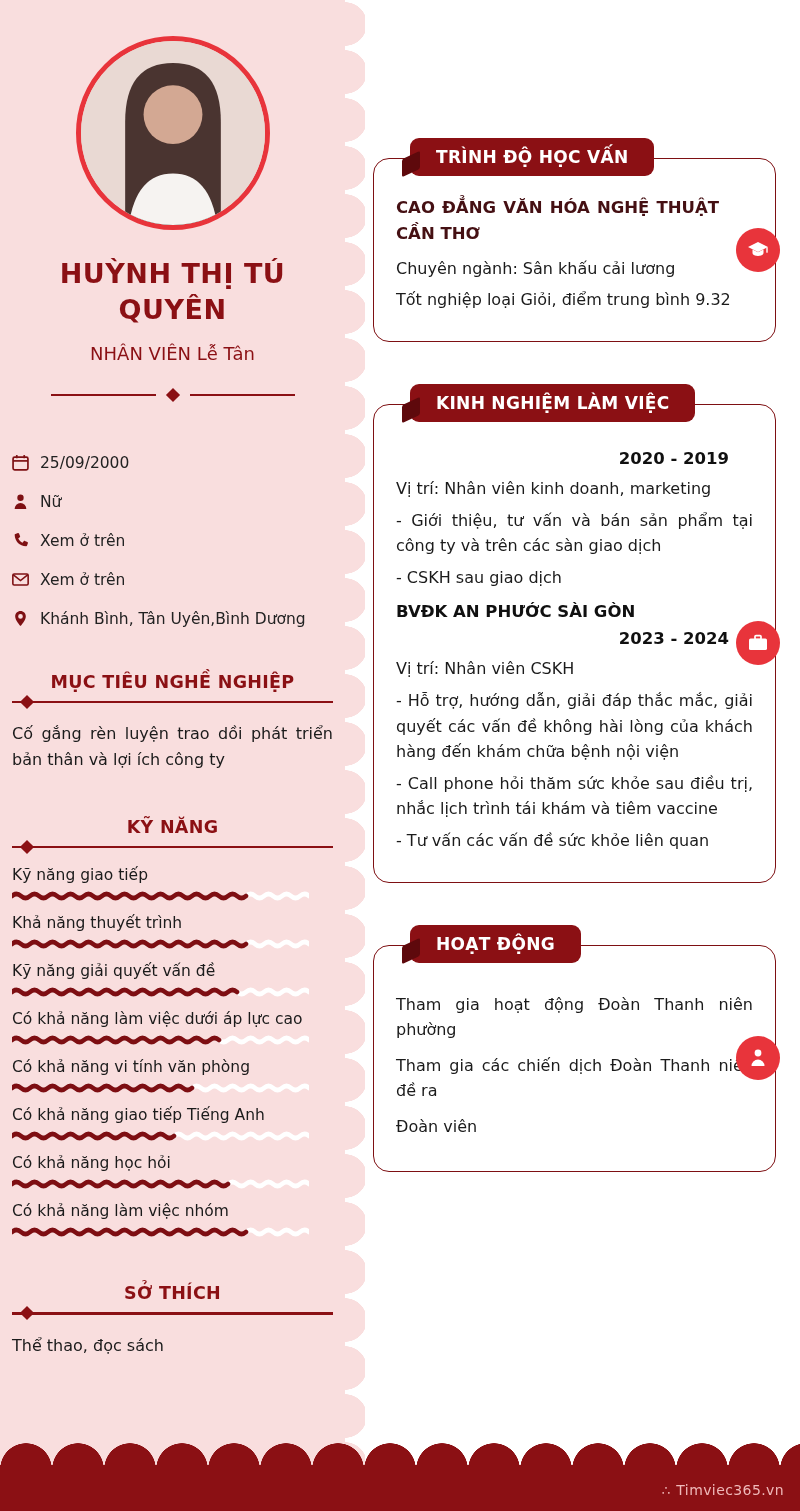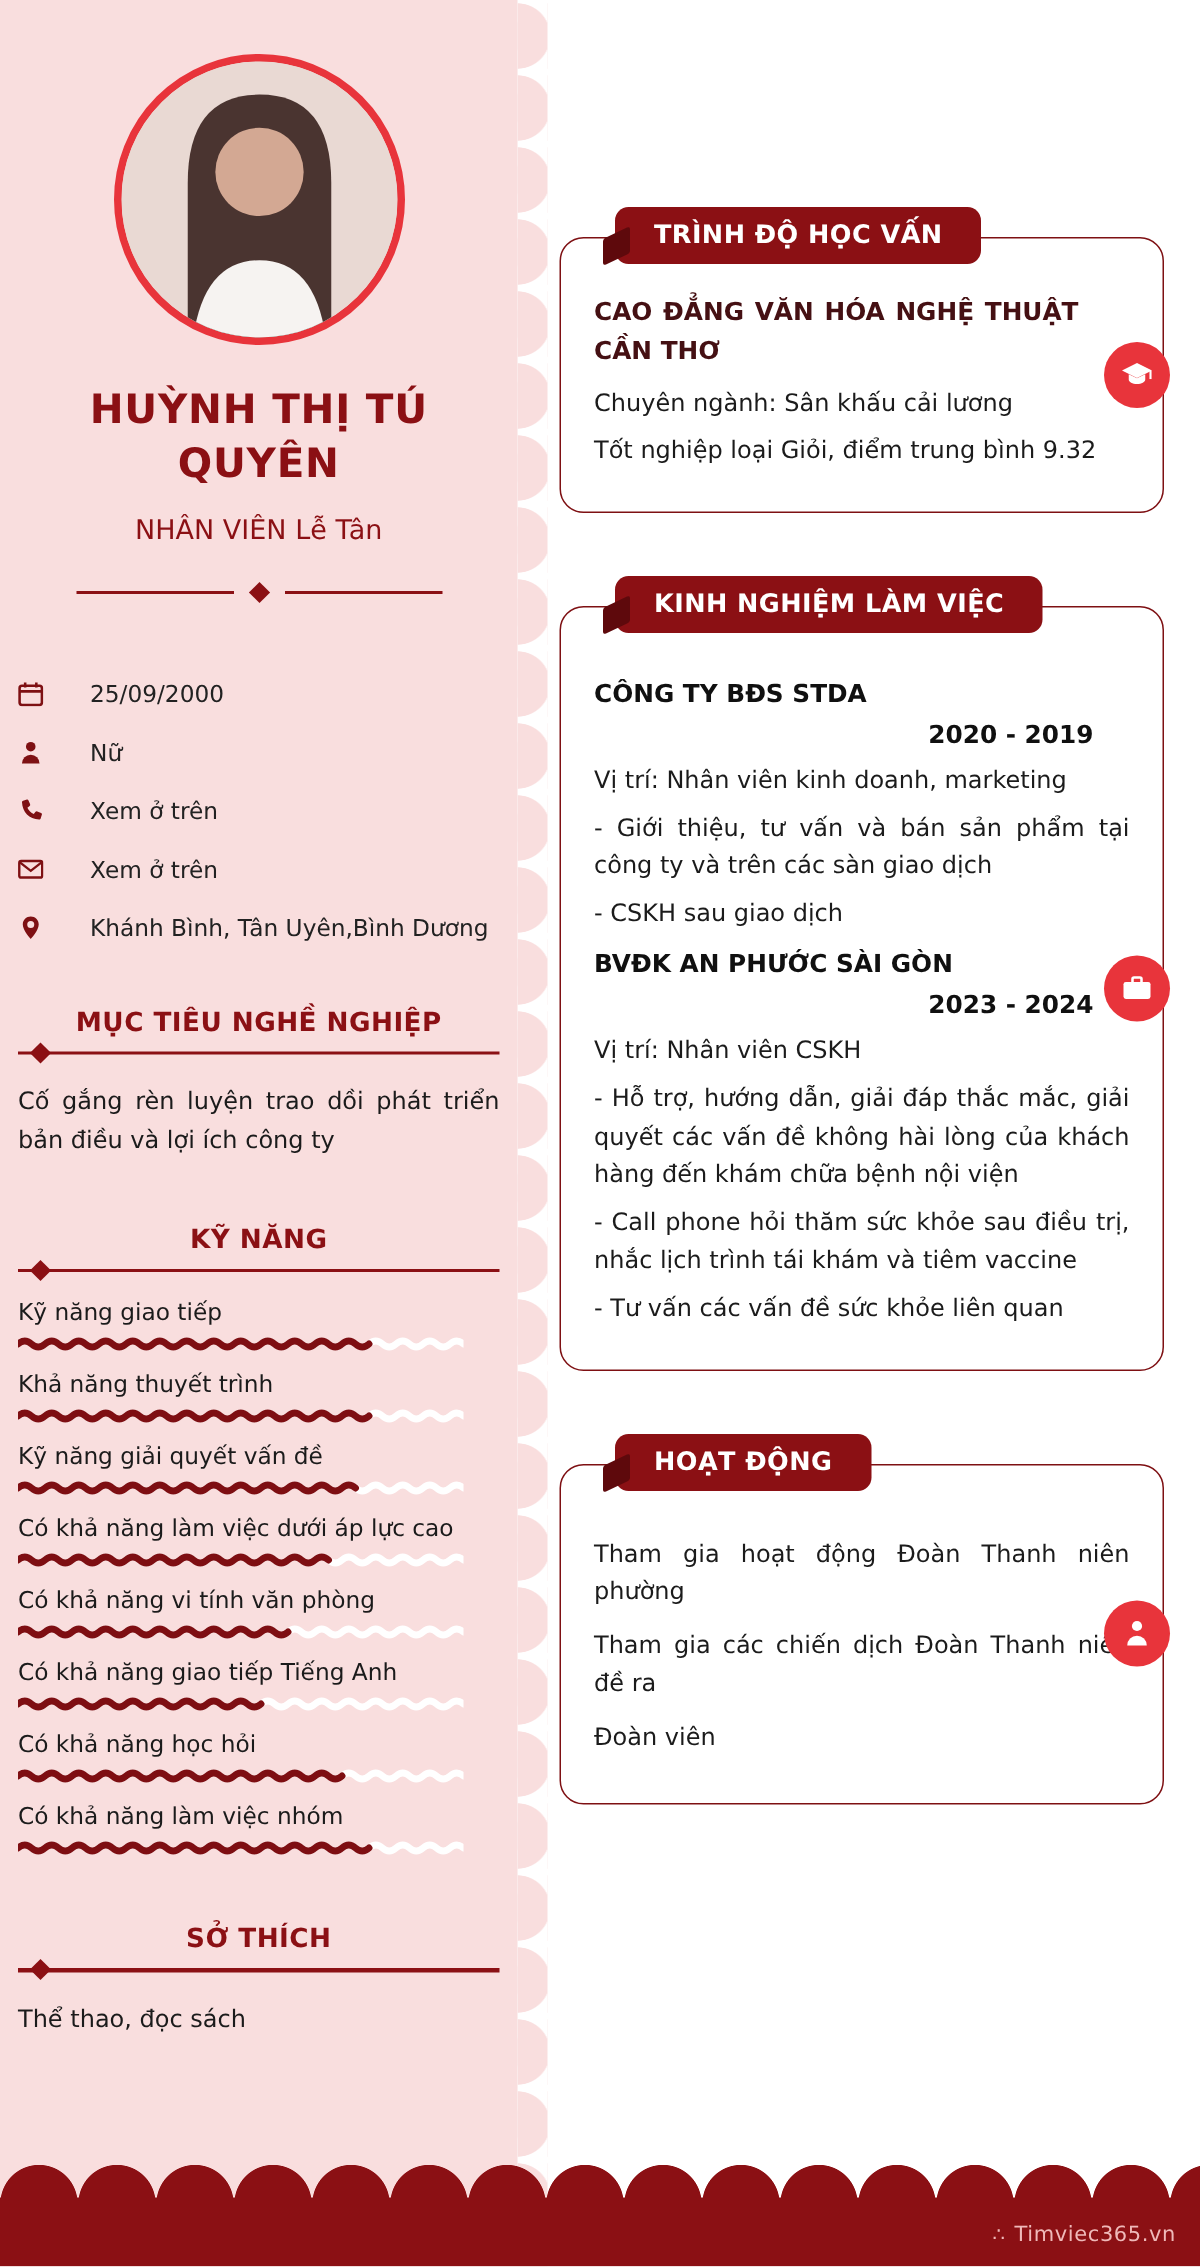--- a/index.html
+++ b/index.html
@@ -19,21 +19,21 @@
 
   .name{margin:26px 6px 0;text-align:center;font-size:27px;font-weight:700;color:#8B1014;
     line-height:1.35;letter-spacing:.5px;}
   .job-title{margin-top:14px;text-align:center;font-size:18px;color:#8B1014;}
 
   .divider{display:flex;align-items:center;justify-content:center;gap:12px;margin-top:26px;}
   .divider .line{width:105px;height:2.5px;background:#8B1014;}
   .diamond{width:10px;height:10px;background:#8B1014;transform:rotate(45deg);flex:0 0 auto;}
 
   .info{list-style:none;margin:54px 0 0;padding:0;}
-  .info li{display:flex;align-items:center;gap:31px;margin-bottom:21px;font-size:15.5px;color:#222;}
+  .info li{display:flex;align-items:center;gap:11px;margin-bottom:21px;font-size:15.5px;color:#222;}
   .info .i{width:17px;height:17px;flex:0 0 auto;display:inline-flex;}
   .info .i svg{width:100%;height:100%;}
 
   .side-sec{margin-top:44px;}
   .side-sec h2{margin:5px 0 9px;text-align:center;font-size:17.5px;font-weight:700;color:#8B1014;letter-spacing:.3px;}
   .rule{position:relative;height:2.5px;background:#8B1014;margin-bottom:18px;}
   .rule .diamond{position:absolute;left:10px;top:50%;margin-top:-5px;}
   .side-sec p{margin:8px 0 0;font-size:16px;line-height:1.6;text-align:justify;color:#1b1b1b;}
 
   .skill{margin-bottom:11px;}
@@ -142,21 +142,21 @@
           </span>
           <span>Khánh Bình, Tân Uyên,Bình Dương</span>
         </li>
       </ul>
 
       <div class="side-sec">
         <h2>MỤC TIÊU NGHỀ NGHIỆP</h2>
         <div class="rule">
             <span class="diamond"></span>
           </div>
-        <p>Cố gắng rèn luyện trao dồi phát triển bản điều và lợi ích công ty</p>
+        <p>Cố gắng rèn luyện trao dồi phát triển bản thân và lợi ích công ty</p>
       </div>
 
       <div class="side-sec">
         <h2>KỸ NĂNG</h2>
         <div class="rule">
             <span class="diamond"></span>
           </div>
 
         <div class="skill">
           <div class="skill-label">Kỹ năng giao tiếp</div>
@@ -250,21 +250,20 @@
         <span>KINH NGHIỆM LÀM VIỆC</span>
       </div>
       <div class="circle-icon">
         <svg viewBox="0 0 24 24">
             <rect x="9" y="4.6" width="6" height="4" rx="1" fill="none" stroke="#fff" stroke-width="1.7"></rect>
             <rect x="3" y="7.6" width="18" height="11.4" rx="1.6" fill="#fff"></rect>
           </svg>
       </div>
 
       <div class="job">
-        <h4>CÔNG TY BĐS STDA</h4>
         <div class="period">2020 - 2019</div>
         <p>Vị trí: Nhân viên kinh doanh, marketing</p>
         <p>- Giới thiệu, tư vấn và bán sản phẩm tại công ty và trên các sàn giao dịch</p>
         <p>- CSKH sau giao dịch</p>
       </div>
 
       <div class="job">
         <h4>BVĐK AN PHƯỚC SÀI GÒN</h4>
         <div class="period">2023 - 2024</div>
         <p>Vị trí: Nhân viên CSKH</p>

